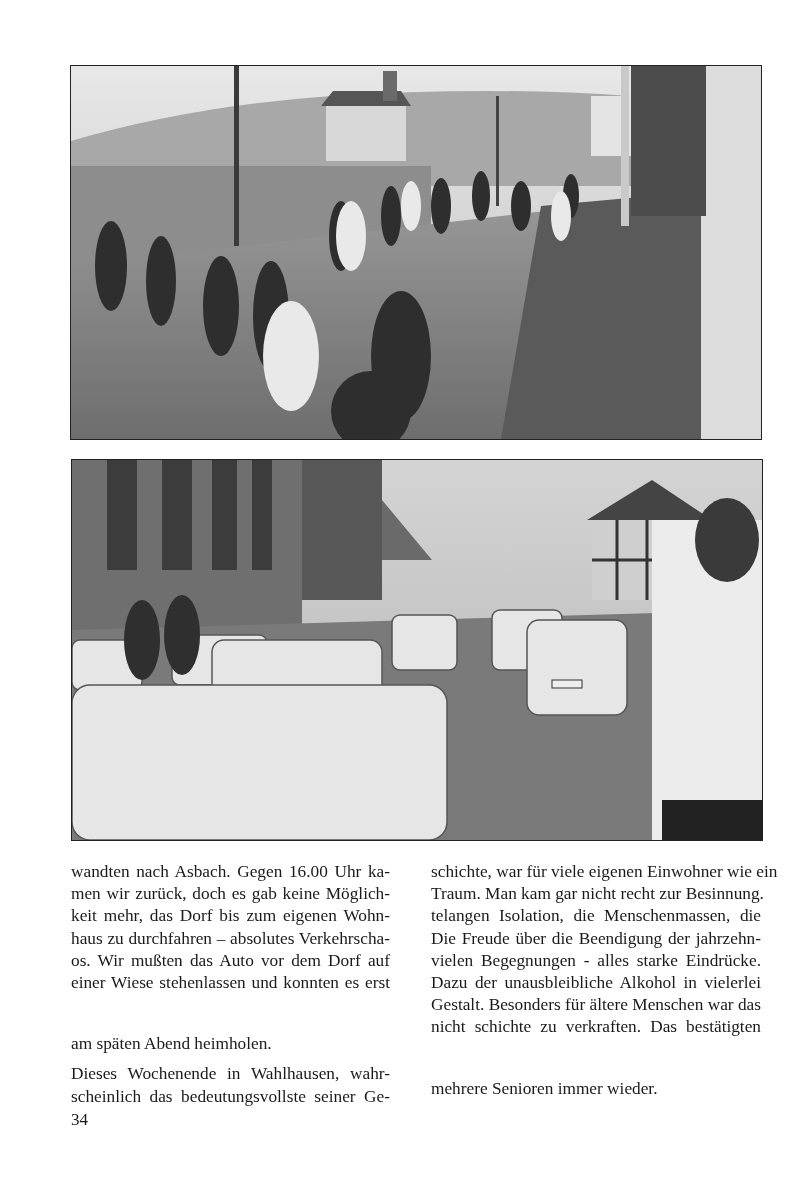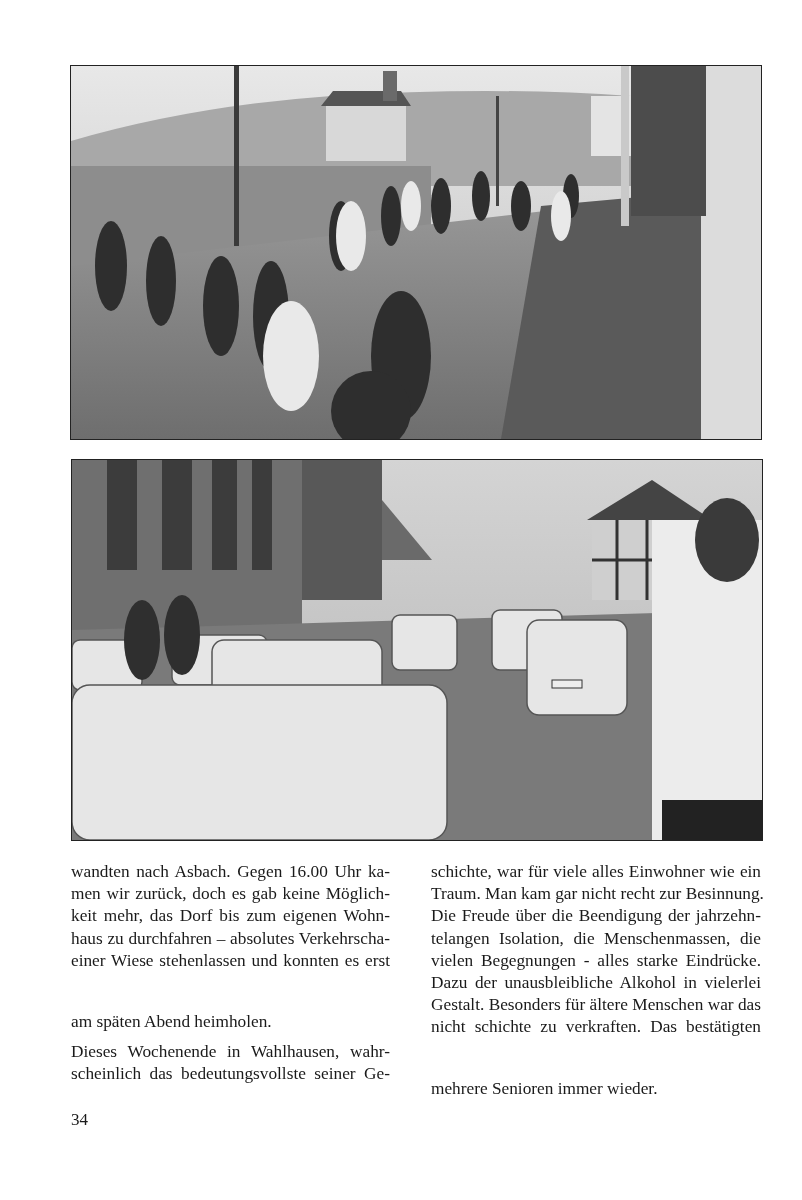--- a/index.html
+++ b/index.html
@@ -117,35 +117,36 @@
     <rect x="590" y="340" width="100" height="40" fill="#222"></rect>
   </svg>
 </div>
 
 <div class="col" id="col-left">
   <p>
     <span class="line">wandten nach Asbach. Gegen 16.00 Uhr ka-</span>
     <span class="line">men wir zurück, doch es gab keine Möglich-</span>
     <span class="line">keit mehr, das Dorf bis zum eigenen Wohn-</span>
     <span class="line">haus zu durchfahren – absolutes Verkehrscha-</span>
+    <span class="line">os. Wir mußten das Auto vor dem Dorf auf</span>
     <span class="line">einer Wiese stehenlassen und konnten es erst</span>
     <span class="line last">am späten Abend heimholen.</span>
   </p>
   <p>
     <span class="line">Dieses Wochenende in Wahlhausen, wahr-</span>
     <span class="line">scheinlich das bedeutungsvollste seiner Ge-</span>
   </p>
 </div>
 
 <div class="col" id="col-right">
   <p>
-    <span class="line">schichte, war für viele alles Einwohner wie ein</span>
+    <span class="line">schichte, war für viele eigenen Einwohner wie ein</span>
     <span class="line">Traum. Man kam gar nicht recht zur Besinnung.</span>
+    <span class="line">telangen Isolation, die Menschenmassen, die</span>
     <span class="line">Die Freude über die Beendigung der jahrzehn-</span>
-    <span class="line">telangen Isolation, die Menschenmassen, die</span>
     <span class="line">vielen Begegnungen - alles starke Eindrücke.</span>
     <span class="line">Dazu der unausbleibliche Alkohol in vielerlei</span>
     <span class="line">Gestalt. Besonders für ältere Menschen war das</span>
     <span class="line">nicht schichte zu verkraften. Das bestätigten</span>
     <span class="line last">mehrere Senioren immer wieder.</span>
   </p>
 </div>
 
 <div id="page-number">34</div>
 

